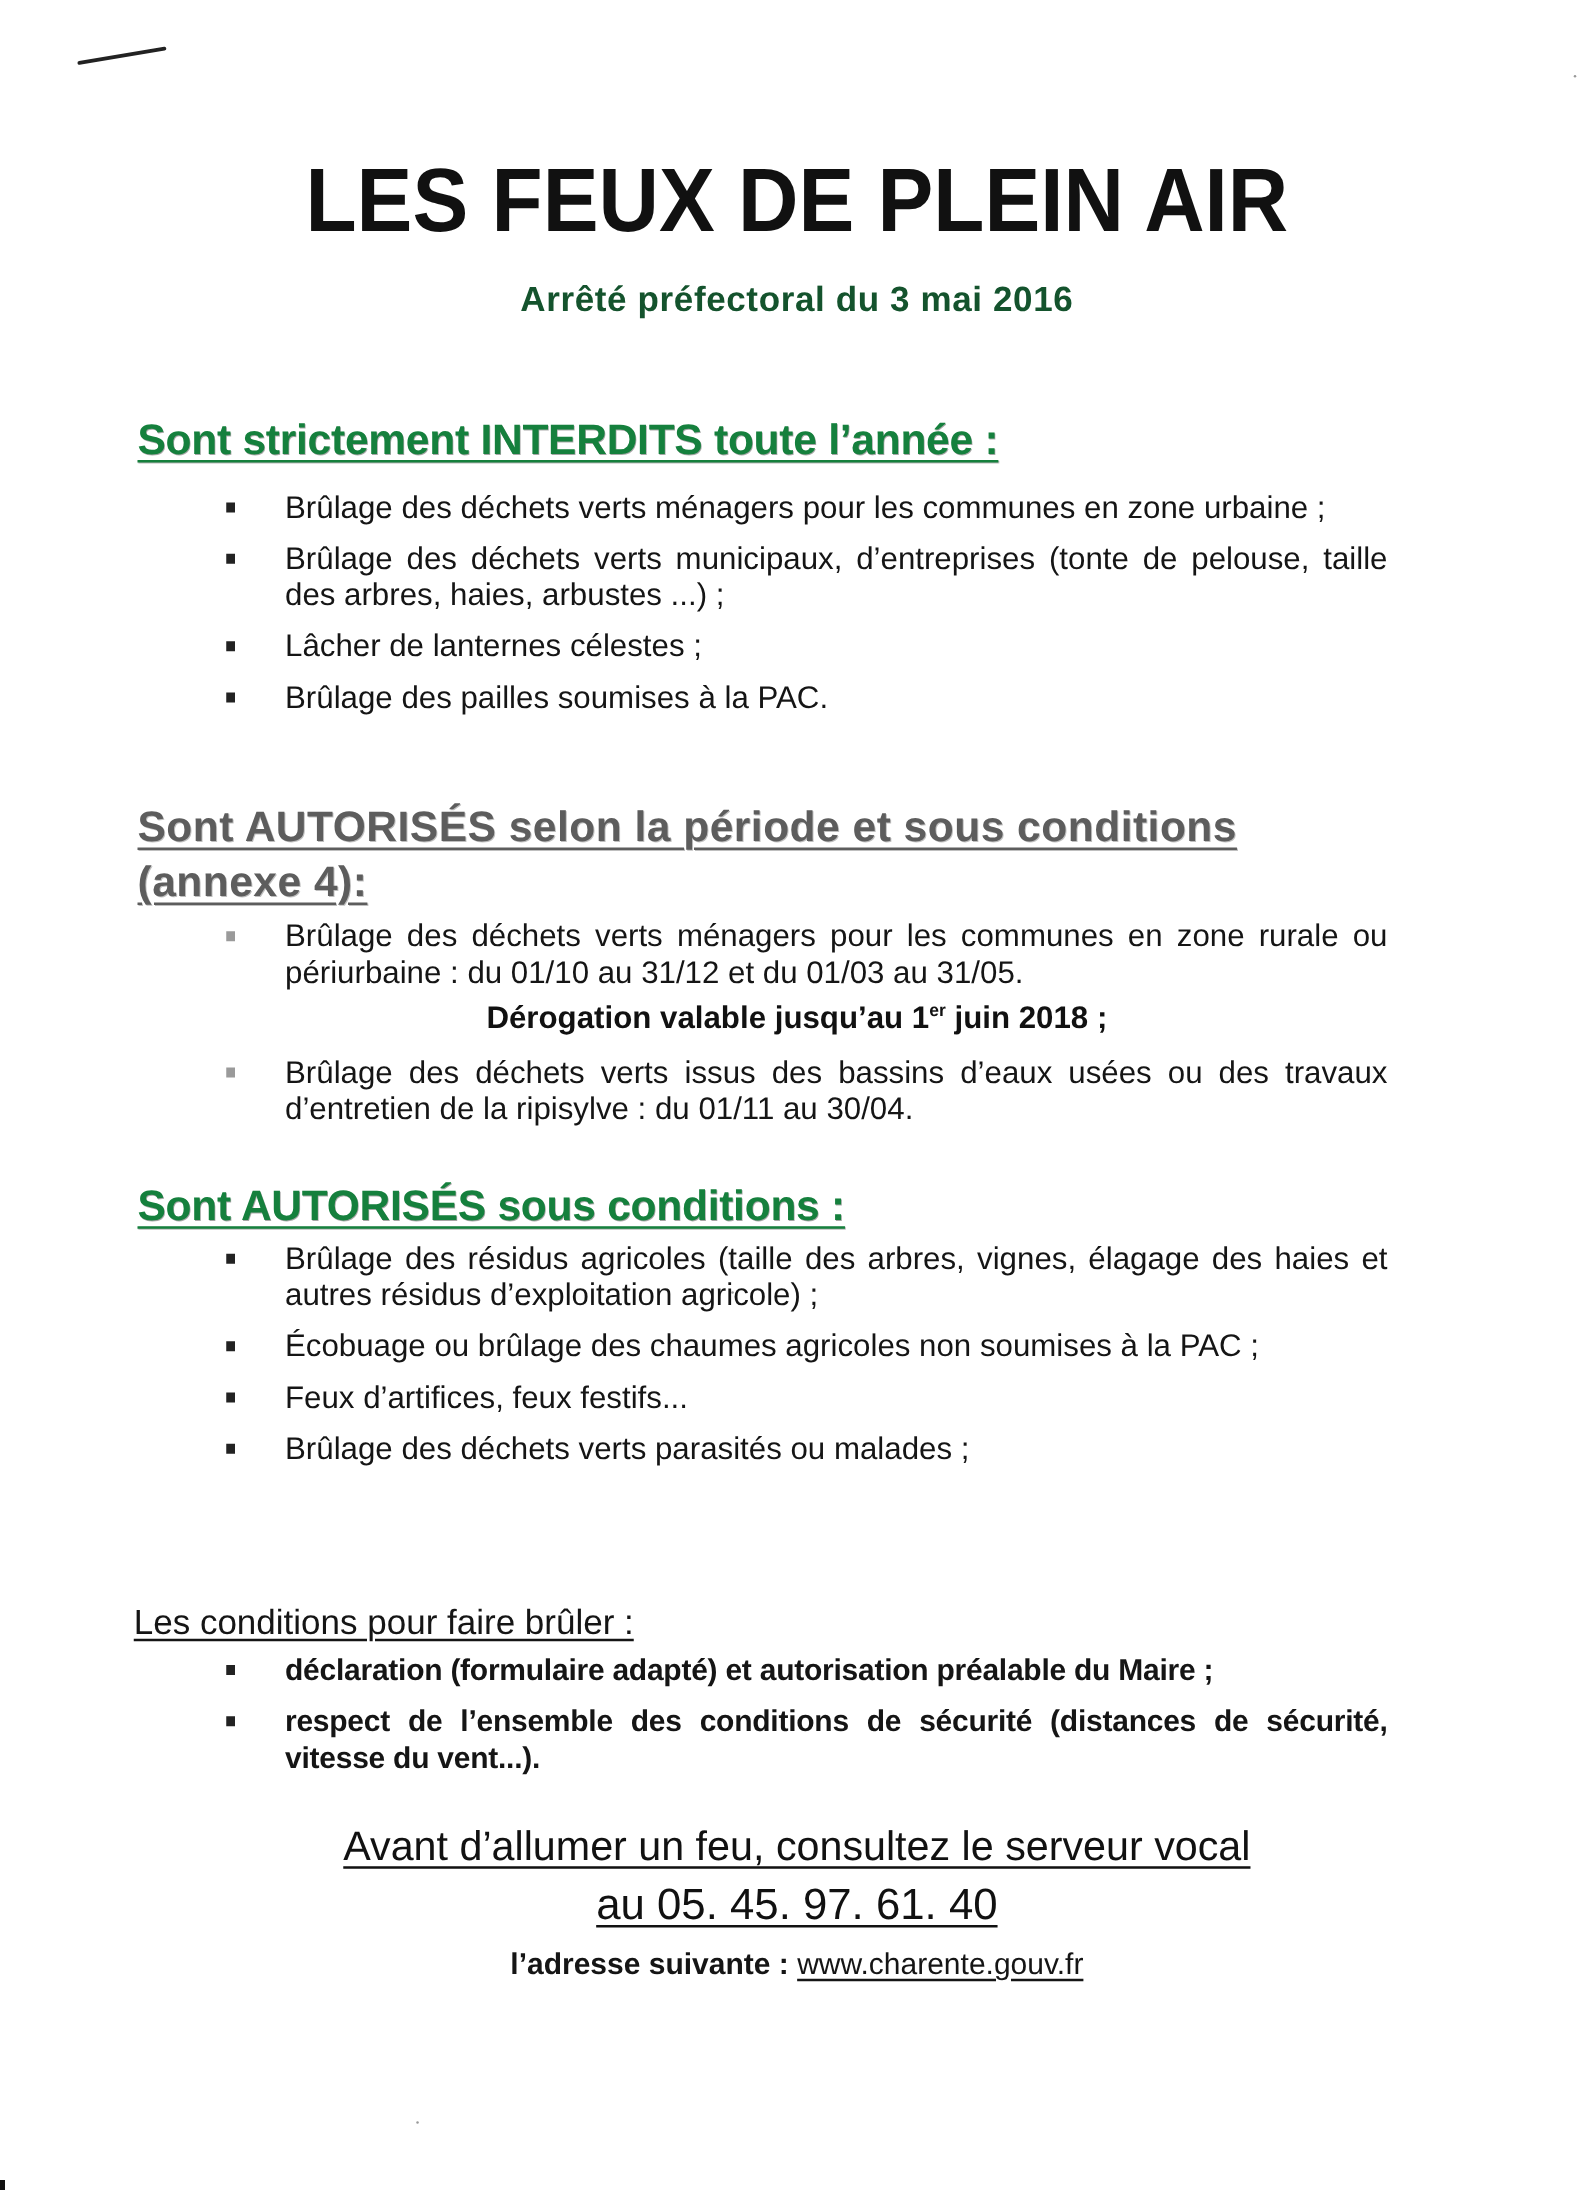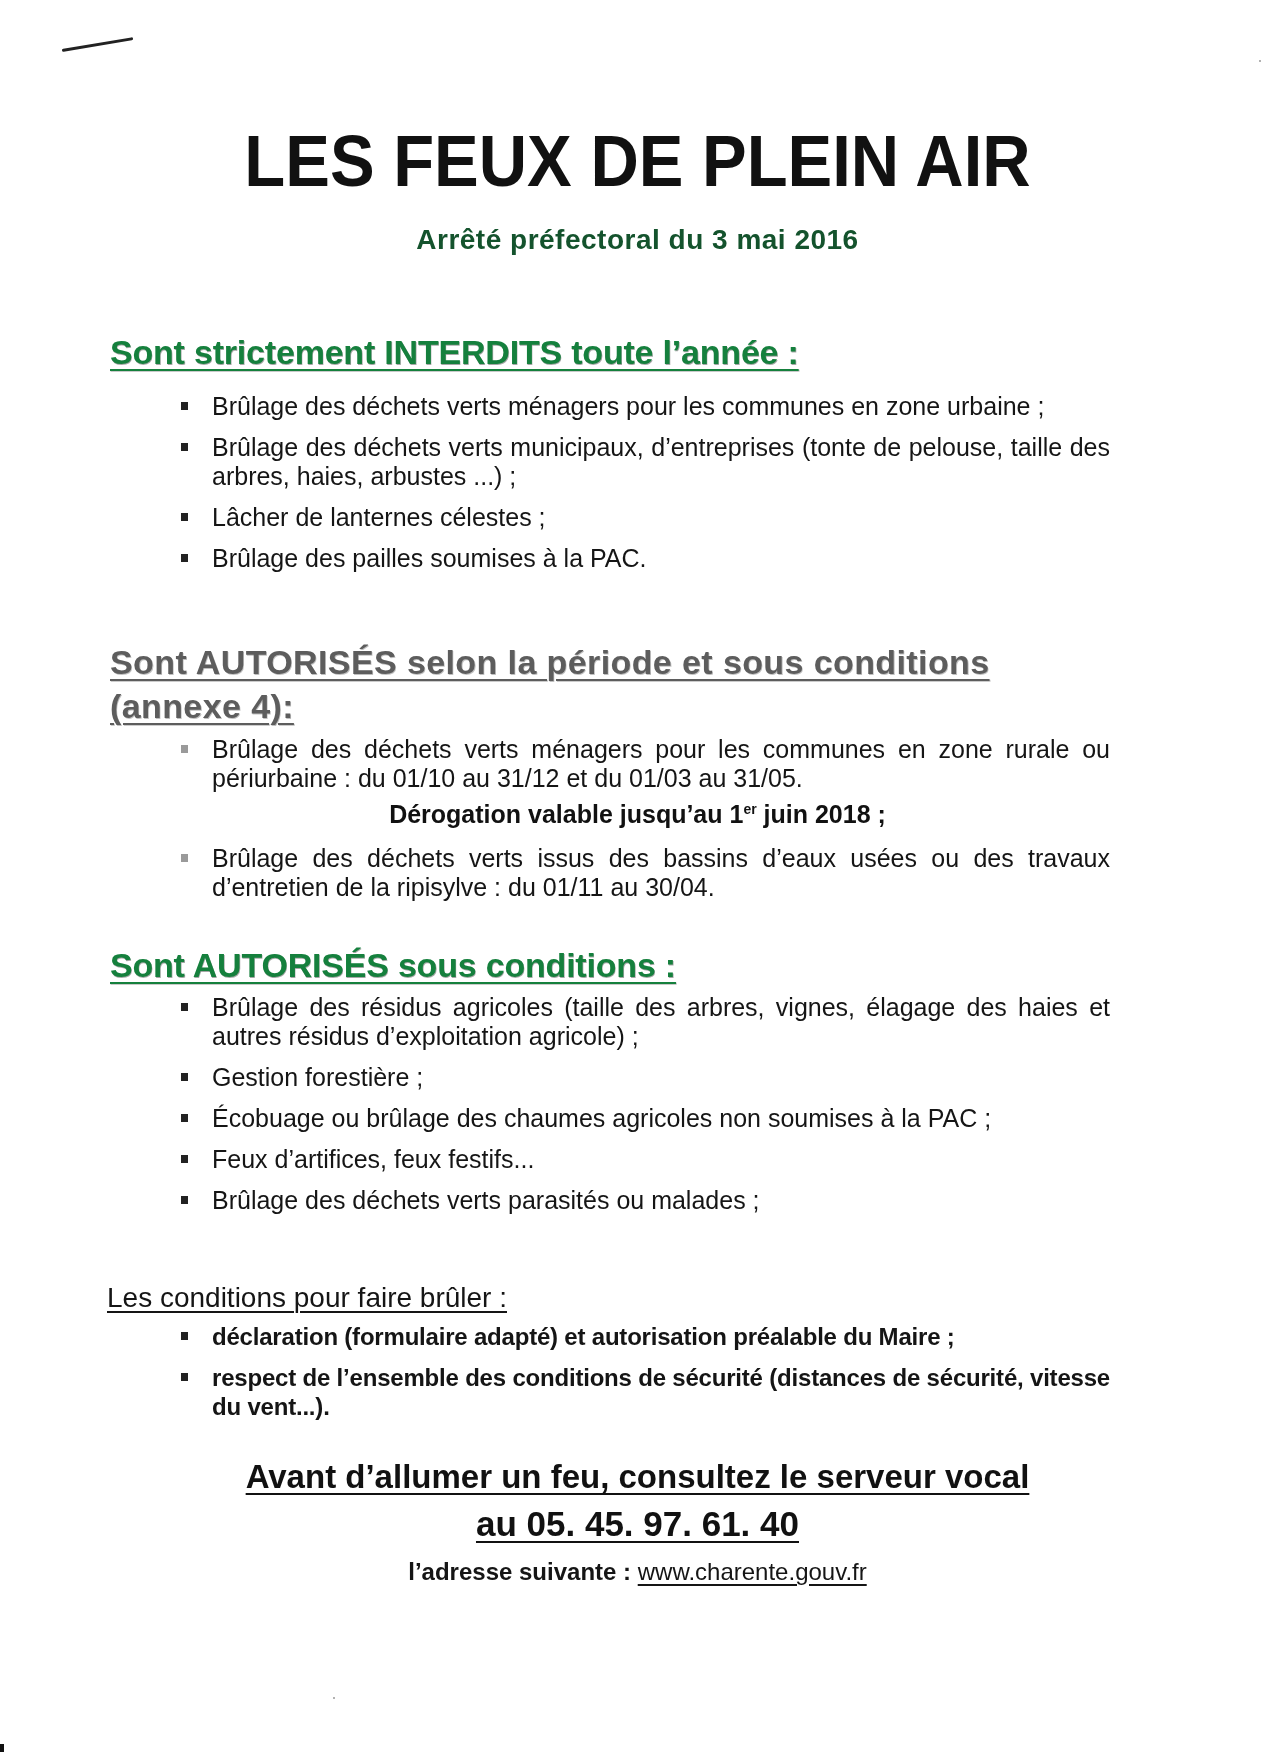--- a/index.html
+++ b/index.html
@@ -35,37 +35,37 @@
 
     .list { position: absolute; left: 180px; width: 930px; margin: 0; padding: 0; list-style: none; }
     .list li {
       position: relative; padding-left: 32px; font-size: 25px; line-height: 29px;
       text-align: justify; margin-bottom: 12px; color: #151515;
     }
     .list li .bullet {
       position: absolute; left: 1px; top: 10px; width: 7px; height: 8px; background: #222;
     }
     .list.faint li .bullet { background: #9a9a9a; }
-    .list li .txt { display: block; }
+    .list li .txt { display: block; margin-left: 16px; }
     .list.semibold li { font-weight: bold; font-size: 24px; letter-spacing: -0.2px; }
 
     .derogation {
       position: absolute; left: 0; width: 1275px; top: 799px; text-align: center;
       font-weight: bold; font-size: 25px; line-height: 30px; color: #111;
     }
     .derogation span.u { text-decoration-thickness: 2px; text-underline-offset: 4px; }
     .derogation sup { font-size: 14px; line-height: 0; }
 
     .cond-label {
       position: absolute; left: 107px; top: 1283px; font-size: 28px; line-height: 30px;
       text-decoration: underline; text-decoration-thickness: 2px; text-underline-offset: 4px; color: #151515;
     }
 
     .notice {
-      position: absolute; left: 0; width: 1275px; text-align: center; font-weight: bold;
+      position: absolute; left: 0; width: 1275px; text-align: center; font-weight: normal;
       color: #111; text-decoration: underline; text-decoration-thickness: 2px; text-underline-offset: 5px;
     }
     .notice.l1 { top: 1457px; font-size: 33px; line-height: 40px; }
     .notice.l2 { top: 1503px; font-size: 35px; line-height: 42px; }
 
     .footer {
       position: absolute; left: 0; width: 1275px; top: 1552px; text-align: center;
       font-weight: bold; font-size: 24px; line-height: 40px; color: #151515;
     }
     .footer .url { font-weight: normal; text-decoration: underline; text-decoration-thickness: 1.5px; text-underline-offset: 4px; }
@@ -118,24 +118,20 @@
 </ul>
 
 <div class="heading" style="top:944px">Sont AUTORISÉS sous conditions :</div>
 <ul class="list" style="top:993px">
   <li>
       <span class="bullet"></span>
       <span class="txt">Brûlage des résidus agricoles (taille des arbres, vignes, élagage des haies et autres résidus d’exploitation agricole) ;</span>
     </li>
   <li>
       <span class="bullet"></span>
-      <span class="txt">Gestion forestière ;</span>
-    </li>
-  <li>
-      <span class="bullet"></span>
       <span class="txt">Écobuage ou brûlage des chaumes agricoles non soumises à la PAC ;</span>
     </li>
   <li>
       <span class="bullet"></span>
       <span class="txt">Feux d’artifices, feux festifs...</span>
     </li>
   <li>
       <span class="bullet"></span>
       <span class="txt">Brûlage des déchets verts parasités ou malades ;</span>
     </li>

